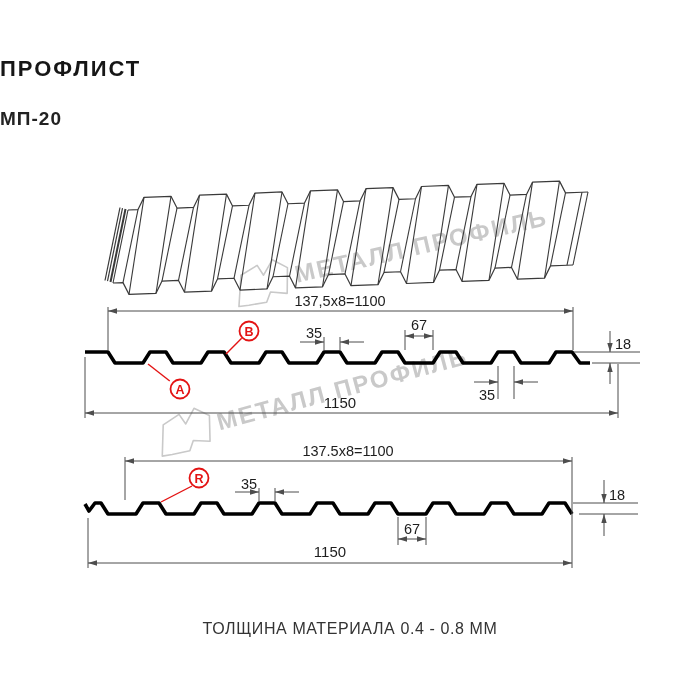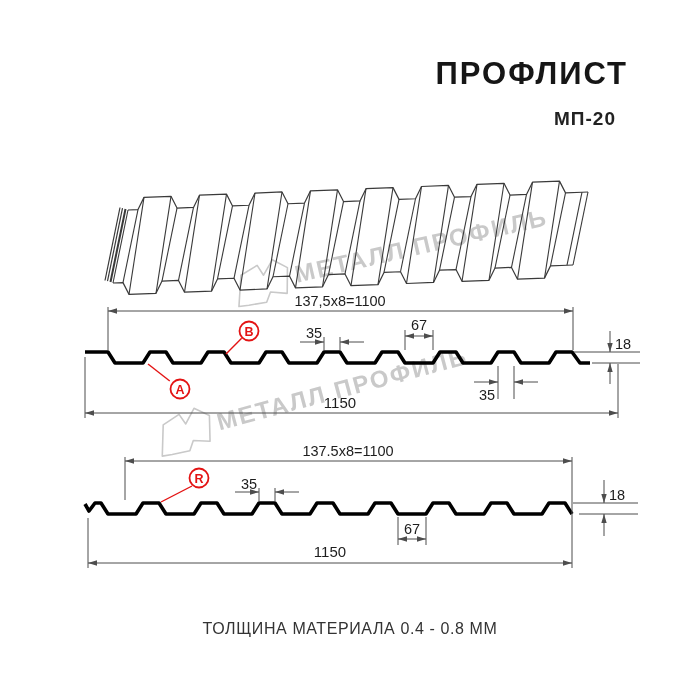--- a/index.html
+++ b/index.html
@@ -1,20 +1,20 @@
 <!DOCTYPE html>
 <html><head>
 <meta charset="utf-8">
 <style>
   html,body{margin:0;padding:0;background:#ffffff;}
   #stage{position:relative;width:700px;height:700px;background:#ffffff;overflow:hidden;
          font-family:"Liberation Sans", sans-serif;}
-  .title{position:absolute;left:0;top:56px;width:628px;text-align:right;
-         font-size:31px;font-weight:bold;letter-spacing:2px;color:#161616;}
-  .subtitle{position:absolute;left:0;top:108px;width:616px;text-align:right;
+  .title{position:absolute;left:0;top:56px;width:628px;text-align:left;
+         font-size:22px;font-weight:bold;letter-spacing:2px;color:#161616;}
+  .subtitle{position:absolute;left:0;top:108px;width:616px;text-align:left;
          font-size:19px;font-weight:bold;letter-spacing:1px;color:#222222;}
   .footer{position:absolute;left:0;top:620px;width:700px;text-align:center;
          font-size:16px;font-weight:normal;letter-spacing:0.6px;color:#333333;}
   svg{position:absolute;left:0;top:0;}
   text{font-family:"Liberation Sans", sans-serif;}
 </style>
 </head>
 <body>
 
 <div id="stage">

